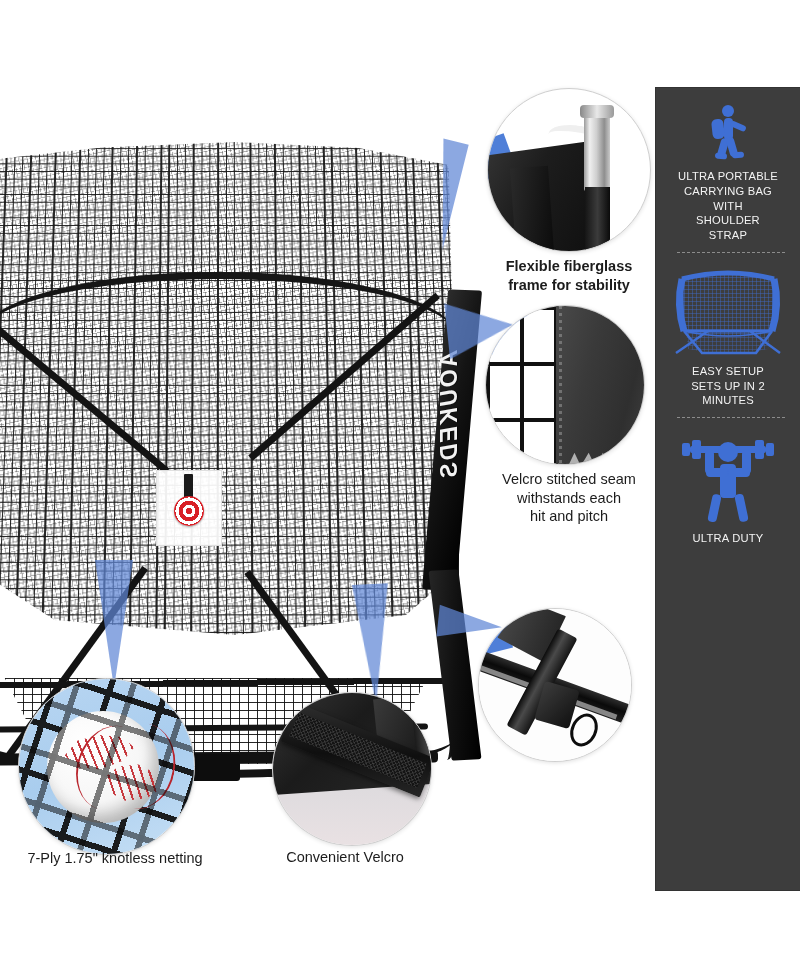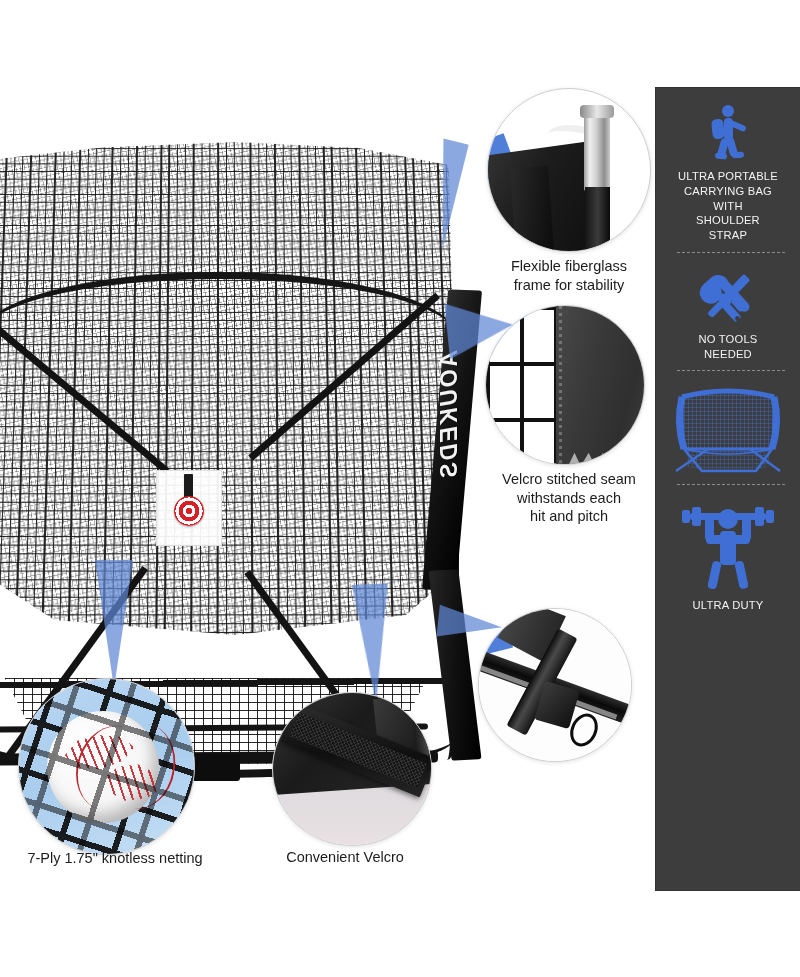--- a/index.html
+++ b/index.html
@@ -405,21 +405,21 @@
 
     <div class="inset in-velcro shadow">
       <div class="velcro-bg"></div>
       <div class="velcro-cloth"></div>
       <div class="velcro-flap"></div>
       <div class="velcro-tube"></div>
       <div class="velcro-strap"></div>
       <div class="velcro-fuzz"></div>
     </div>
 
-    <div class="caption" style="left:494px;top:257px;width:150px;white-space:pre-line;">Flexible fiberglass
+    <div class="caption" style="left:494px;top:257px;width:150px;white-space:pre-line;font-weight:bold;">Flexible fiberglass
 frame for stability</div>
     <div class="caption" style="left:490px;top:470px;width:158px;white-space:pre-line;">Velcro stitched seam
 withstands  each
 hit and pitch</div>
     <div class="caption" style="left:10px;top:849px;width:210px;white-space:pre-line;">7-Ply 1.75" knotless netting</div>
     <div class="caption" style="left:270px;top:848px;width:150px;white-space:pre-line;">Convenient Velcro</div>
   </div>
 
   <div class="sidebar">
 
@@ -437,60 +437,41 @@
             <rect x="31" y="48" width="12" height="6" rx="3" transform="rotate(-4 37 51)"></rect>
           </g>
         </svg>
       </div>
       <div class="flabel">ULTRA PORTABLE
 CARRYING BAG WITH
 SHOULDER STRAP</div>
       <div class="divider"></div>
     </div>
 
-    <div class="feature f2">
-      <div class="icon">
-        <svg width="64" height="58" viewBox="0 0 64 58" aria-hidden="true">
-          <g fill="#3f6fd4">
-            <g transform="rotate(44 32 29)">
-              <rect x="28" y="2" width="9" height="30" rx="2"></rect>
-              <rect x="26" y="30" width="13" height="9" rx="2"></rect>
-              <rect x="29" y="38" width="7" height="18" rx="3"></rect>
-            </g>
-            <g transform="rotate(-42 32 29)">
-              <path d="M32 4 a11 11 0 1 0 10 14 l0 30 a5 5 0 0 0 10 0 l0-30 a11 11 0 0 0-10-14 z" transform="translate(-10 0)"></path>
-              <rect x="20" y="30" width="8" height="24" rx="3"></rect>
-              <circle cx="24" cy="52" r="2.4" fill="#3d3d3d"></circle>
-              <rect x="30" y="34" width="9" height="16" rx="4"></rect>
-            </g>
-          </g>
-        </svg>
-      </div>
-      <div class="flabel">NO TOOLS NEEDED</div>
-      <div class="divider"></div>
-    </div>
 
     <div class="feature f3">
       <div class="icon">
         <svg width="112" height="92" viewBox="0 0 112 92" aria-hidden="true">
           <defs>
             <pattern id="np" width="4" height="4" patternUnits="userSpaceOnUse">
               <path d="M0 0 H4 M0 0 V4" stroke="#3f6fd4" stroke-width="0.8" fill="none"></path>
             </pattern>
           </defs>
           <path d="M10 14 Q56 2 102 14 L100 66 Q56 76 12 66 Z" fill="url(#np)" stroke="#3f6fd4" stroke-width="1.4"></path>
           <path d="M10 14 Q56 2 102 14" fill="none" stroke="#3f6fd4" stroke-width="5"></path>
           <path d="M10 14 Q4 40 12 66" fill="none" stroke="#3f6fd4" stroke-width="7"></path>
           <path d="M102 14 Q108 40 100 66" fill="none" stroke="#3f6fd4" stroke-width="7"></path>
           <path d="M12 66 L30 88 L84 88 L100 66" fill="none" stroke="#3f6fd4" stroke-width="2.6"></path>
           <path d="M12 66 L100 66" stroke="#3f6fd4" stroke-width="3"></path>
           <path d="M4 88 L36 66 M108 88 L78 66" stroke="#3f6fd4" stroke-width="2.4" fill="none"></path>
           <path d="M14 64 Q56 80 98 64 L96 84 Q56 92 16 84 Z" fill="url(#np)" opacity="0.85"></path>
         </svg>
       </div>
+      <div class="flabel">EASY SETUP
+SETS UP IN 2 MINUTES</div>
       <div class="divider"></div>
     </div>
 
 
     <div class="feature f5">
       <div class="icon">
         <svg width="104" height="92" viewBox="0 0 104 92" aria-hidden="true">
           <g fill="#3f6fd4">
             <rect x="14" y="14" width="76" height="7" rx="2"></rect>
             <rect x="16" y="8" width="9" height="19" rx="2"></rect>

